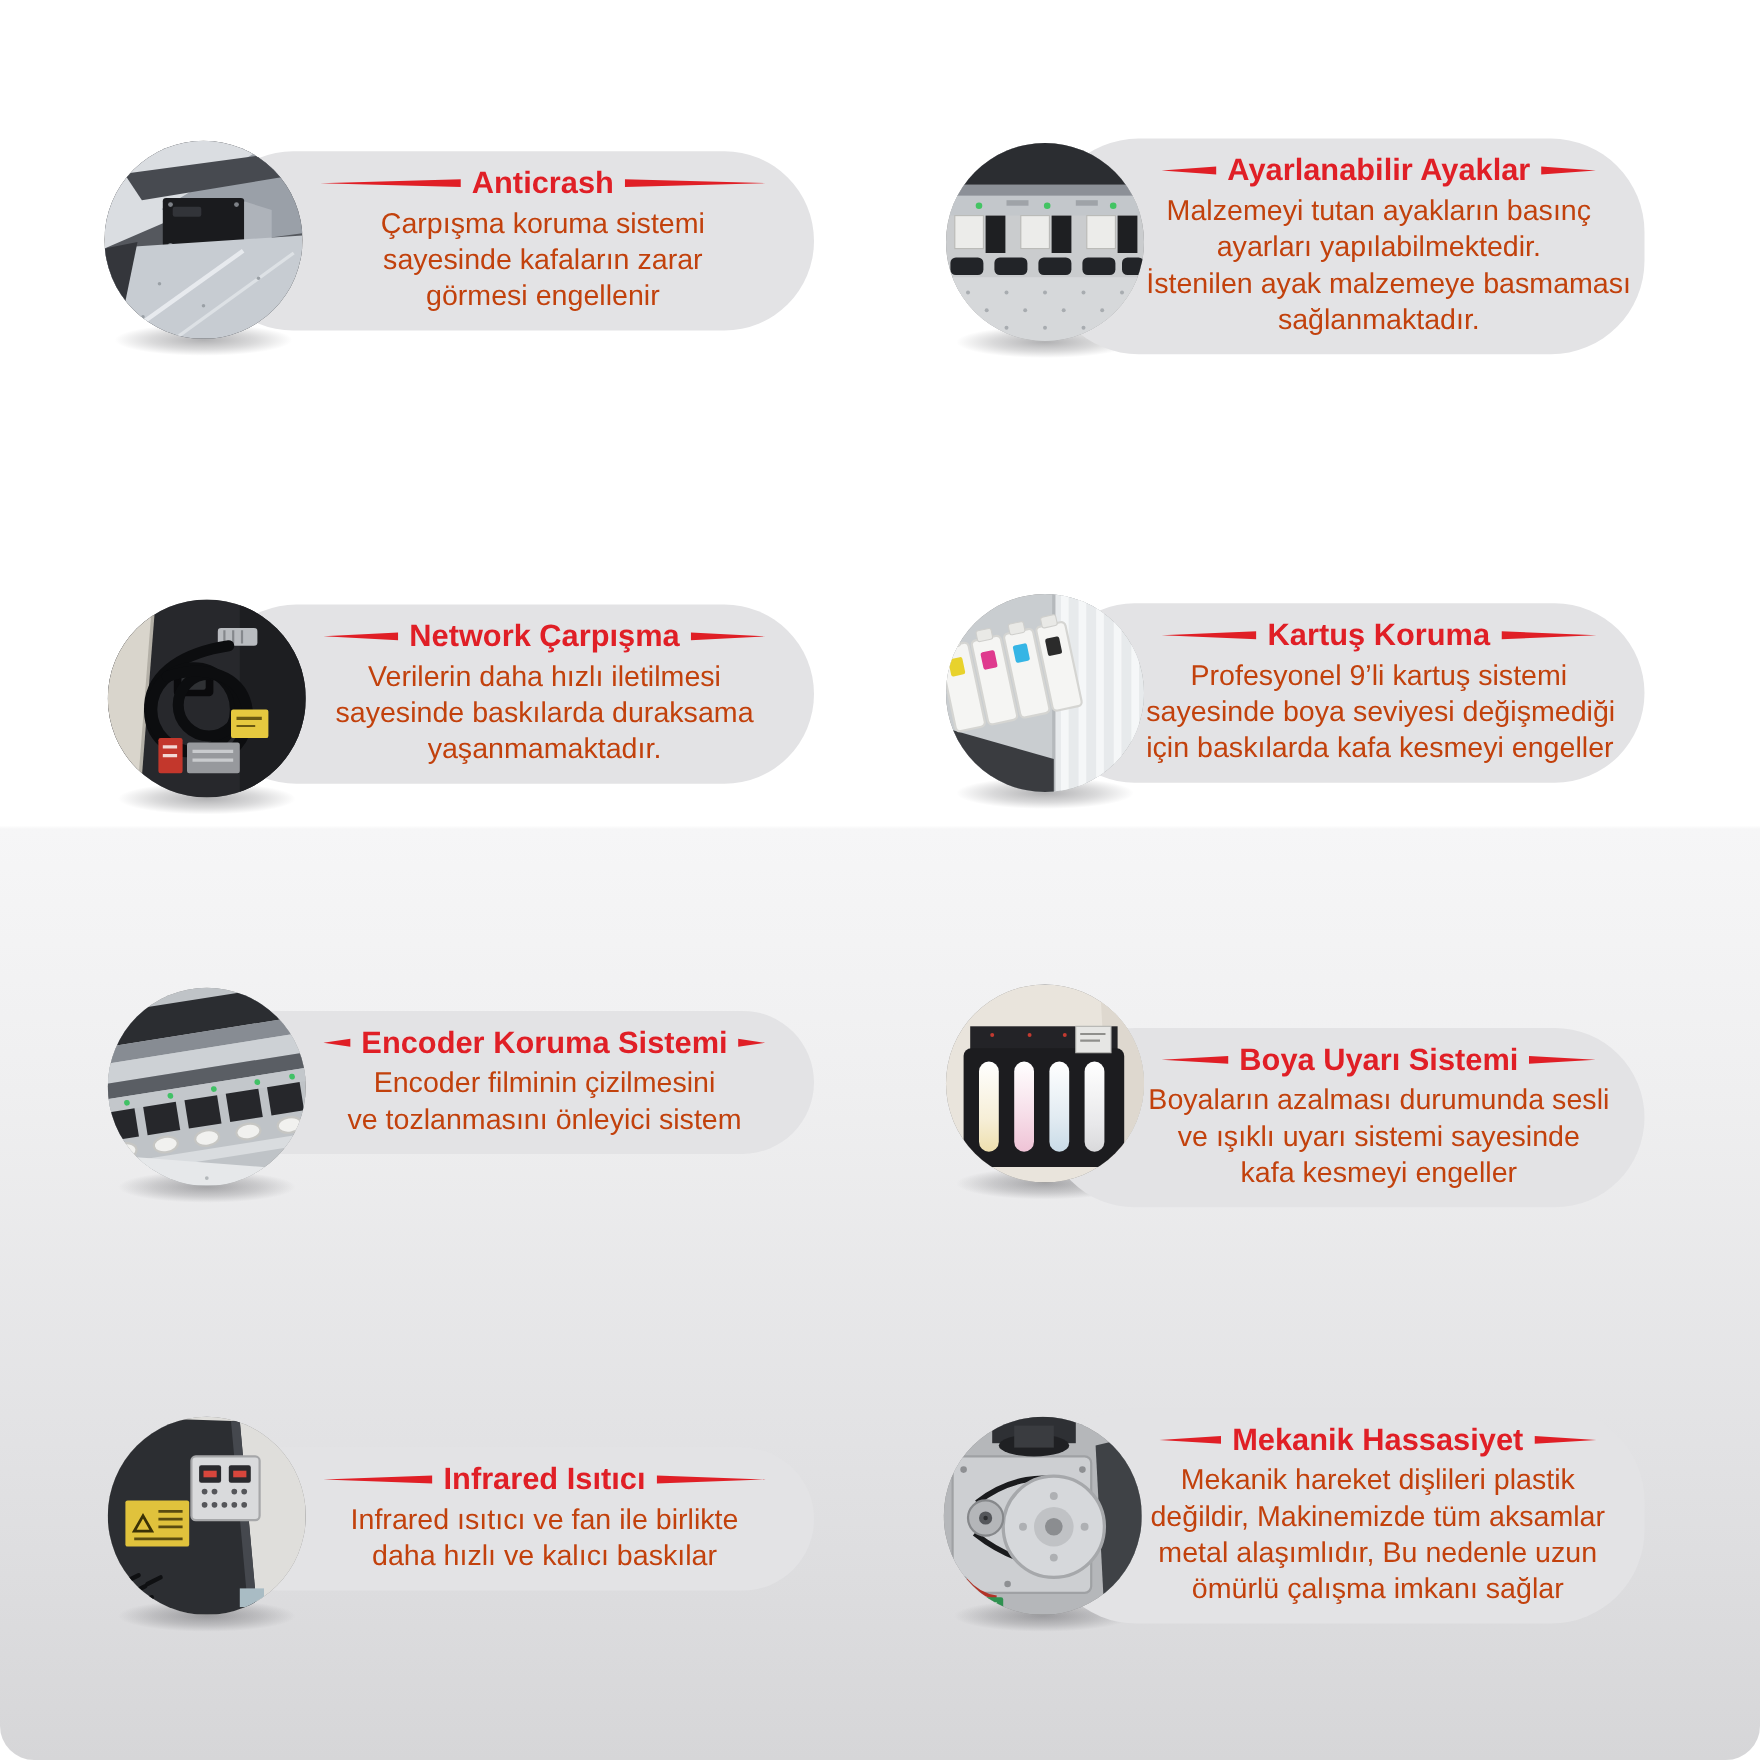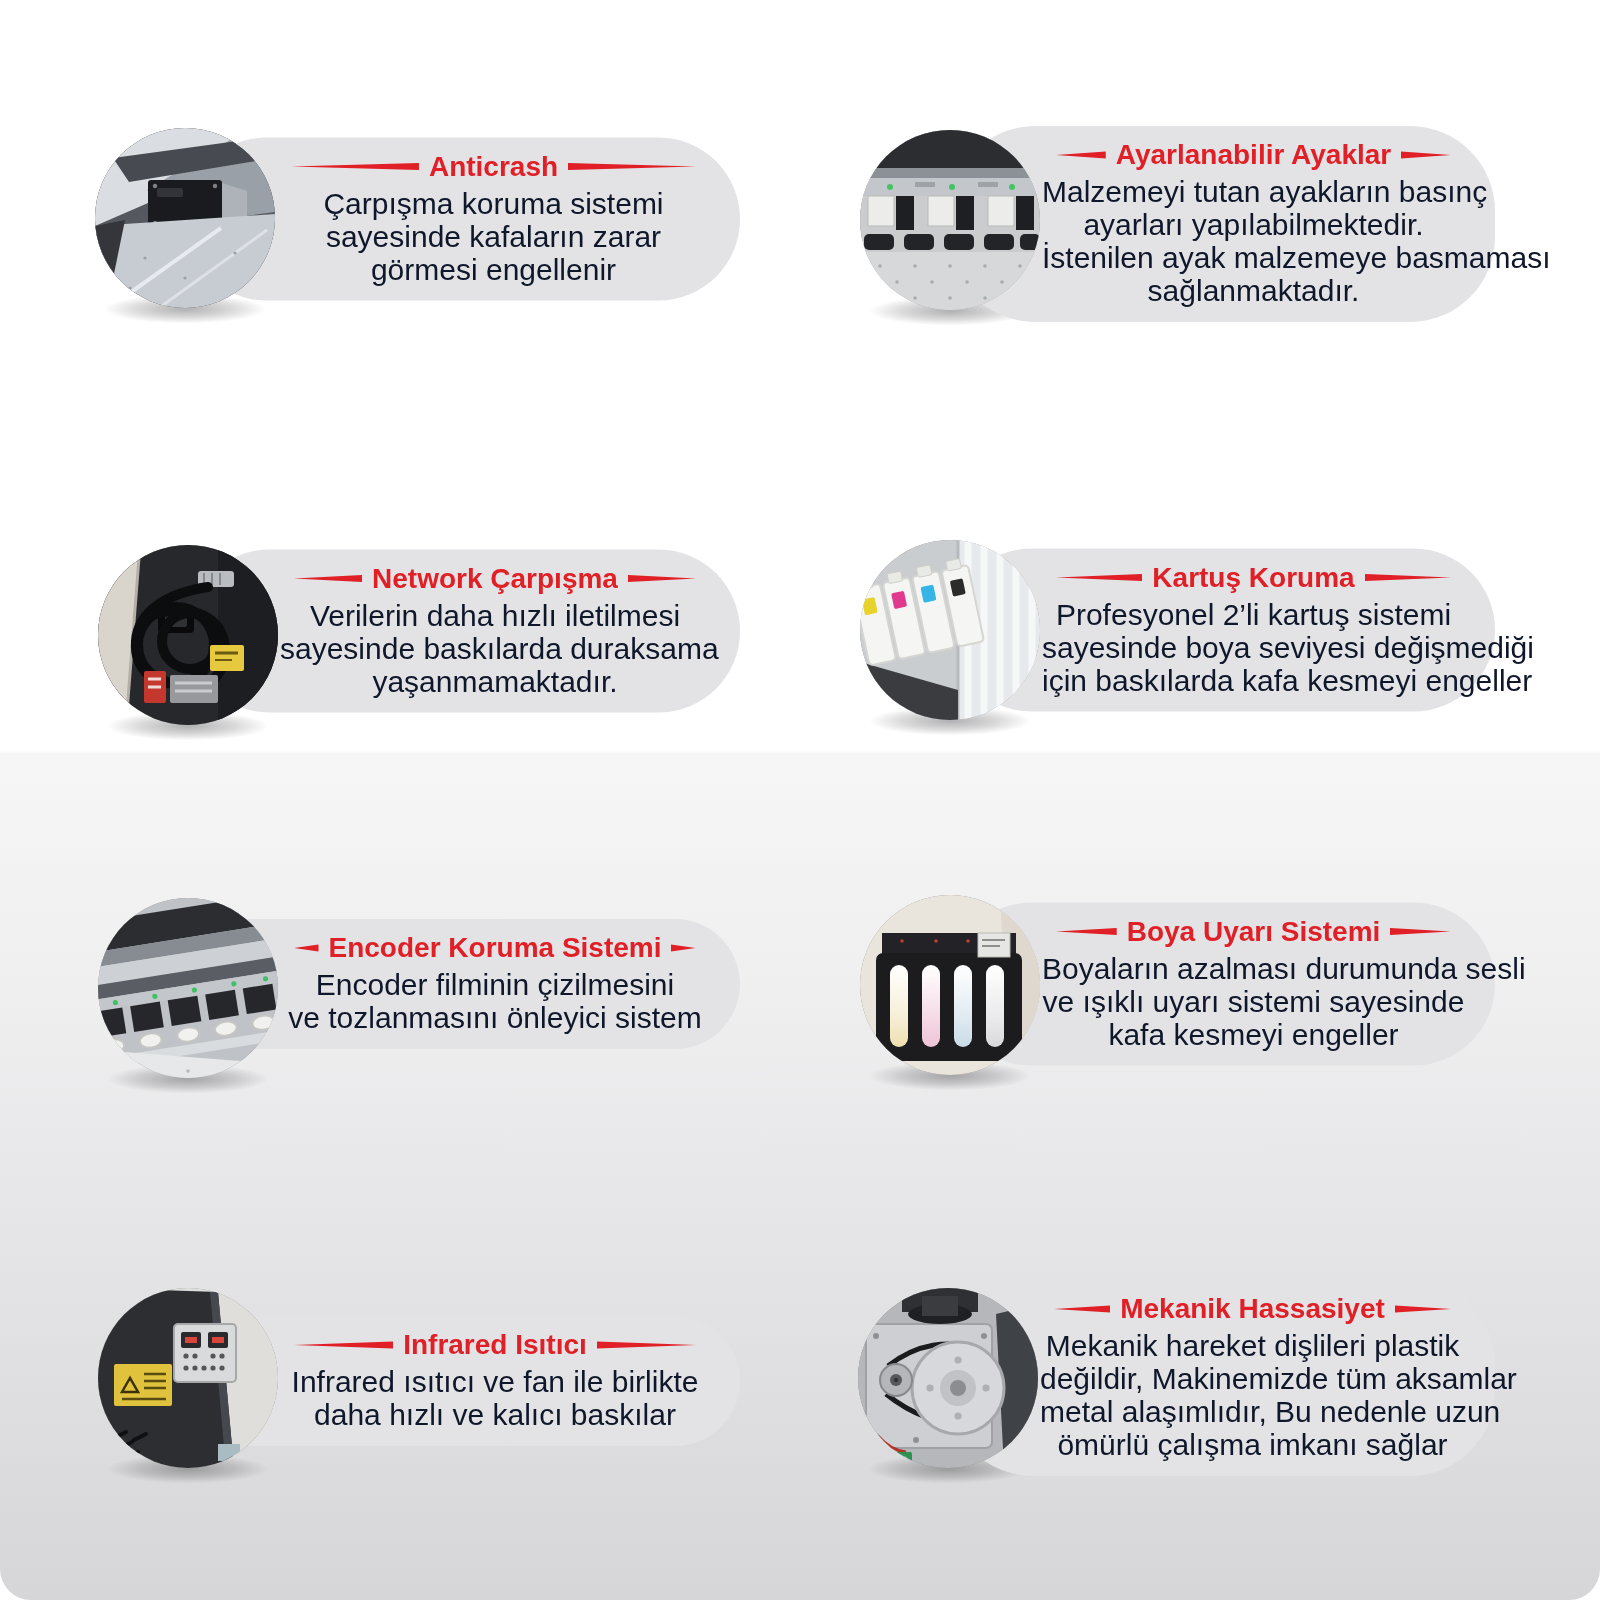--- a/index.html
+++ b/index.html
@@ -33,29 +33,29 @@
     text-align:center;
   }
   .title-row{display:flex;align-items:center;gap:10px;margin:0 14px;}
   .title-row .tline{flex:1 1 auto;height:10px;min-width:18px;}
   .feature-title{
     margin:0;flex:0 0 auto;white-space:nowrap;
     font-size:28px;font-weight:bold;color:#e01f26;letter-spacing:0;
   }
   .feature-desc{
     margin:4px 0 0;white-space:pre;
-    font-size:30px;line-height:33px;color:#0f172a;
+    font-size:26px;line-height:33px;color:#c2410c;
   }
   
   .p1 .photo{left:95px;top:128px}   .p1 .pill{left:185px;top:219px;width:555px}  .p1 .shadow{left:101px;top:294px}
   .p2 .photo{left:860px;top:130px}  .p2 .pill{left:950px;top:224px;width:545px}  .p2 .shadow{left:866px;top:296px}
   .p3 .photo{left:98px;top:545px}   .p3 .pill{left:188px;top:631px;width:552px}  .p3 .shadow{left:104px;top:711px}
   .p4 .photo{left:860px;top:540px}  .p4 .pill{left:950px;top:630px;width:545px}  .p4 .shadow{left:866px;top:706px}
   .p5 .photo{left:98px;top:898px}   .p5 .pill{left:188px;top:984px;width:552px}  .p5 .shadow{left:104px;top:1064px}
-  .p6 .photo{left:860px;top:895px}  .p6 .pill{left:950px;top:984px;width:545px}  .p6 .shadow{left:866px;top:1061px}
+  .p6 .photo{left:860px;top:895px}  .p6 .pill{left:950px;top:1016px;width:545px}  .p6 .shadow{left:866px;top:1061px}
   .p7 .photo{left:98px;top:1288px}  .p7 .pill{left:188px;top:1381px;width:552px} .p7 .shadow{left:104px;top:1454px}
   .p8 .photo{left:858px;top:1288px} .p8 .pill{left:948px;top:1378px;width:547px} .p8 .shadow{left:864px;top:1454px}
 </style>
 </head>
 <body>
 
 <div class="canvas">
 
   <section class="card p1">
     <div class="shadow"></div>
@@ -247,21 +247,21 @@
     <div class="pill">
       <div class="title-row">
         <svg class="tline" viewBox="0 0 100 10" preserveAspectRatio="none">
             <polygon points="0,5 100,1.4 100,8.6" fill="#e01f26"></polygon>
           </svg>
         <h3 class="feature-title">Kartuş Koruma</h3>
         <svg class="tline" viewBox="0 0 100 10" preserveAspectRatio="none">
             <polygon points="0,1.4 0,8.6 100,5" fill="#e01f26"></polygon>
           </svg>
       </div>
-      <p class="feature-desc">Profesyonel 2’li kartuş sistemi
+      <p class="feature-desc">Profesyonel 9’li kartuş sistemi
 sayesinde boya seviyesi değişmediği
 için baskılarda kafa kesmeyi engeller</p>
     </div>
   </section>
 
   <section class="card p5">
     <div class="shadow"></div>
     <div class="photo">
       <svg viewBox="0 0 180 180">
         <rect width="180" height="180" fill="#bfc3c7"></rect>

